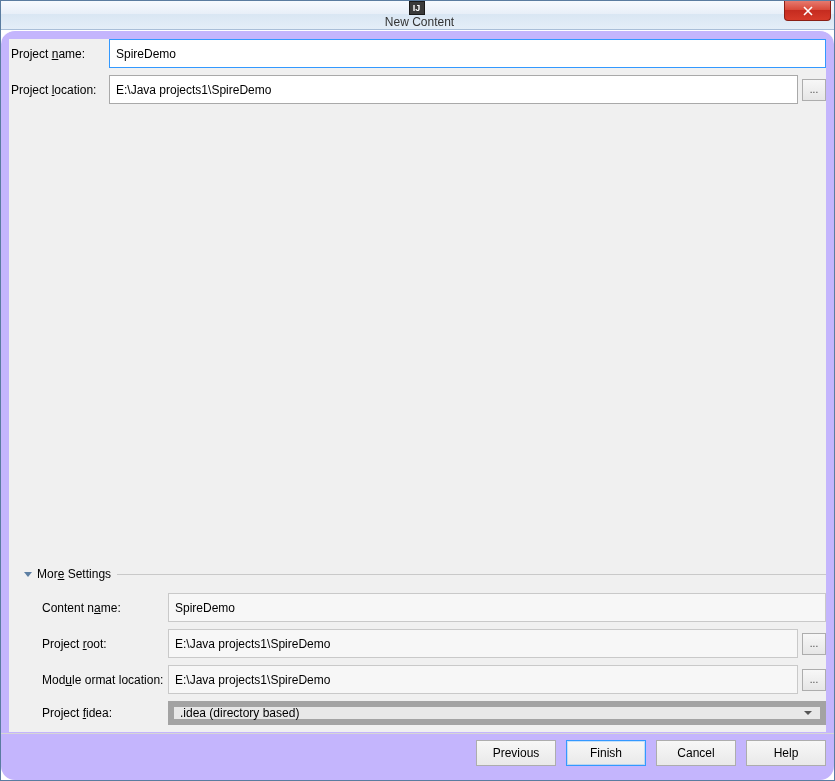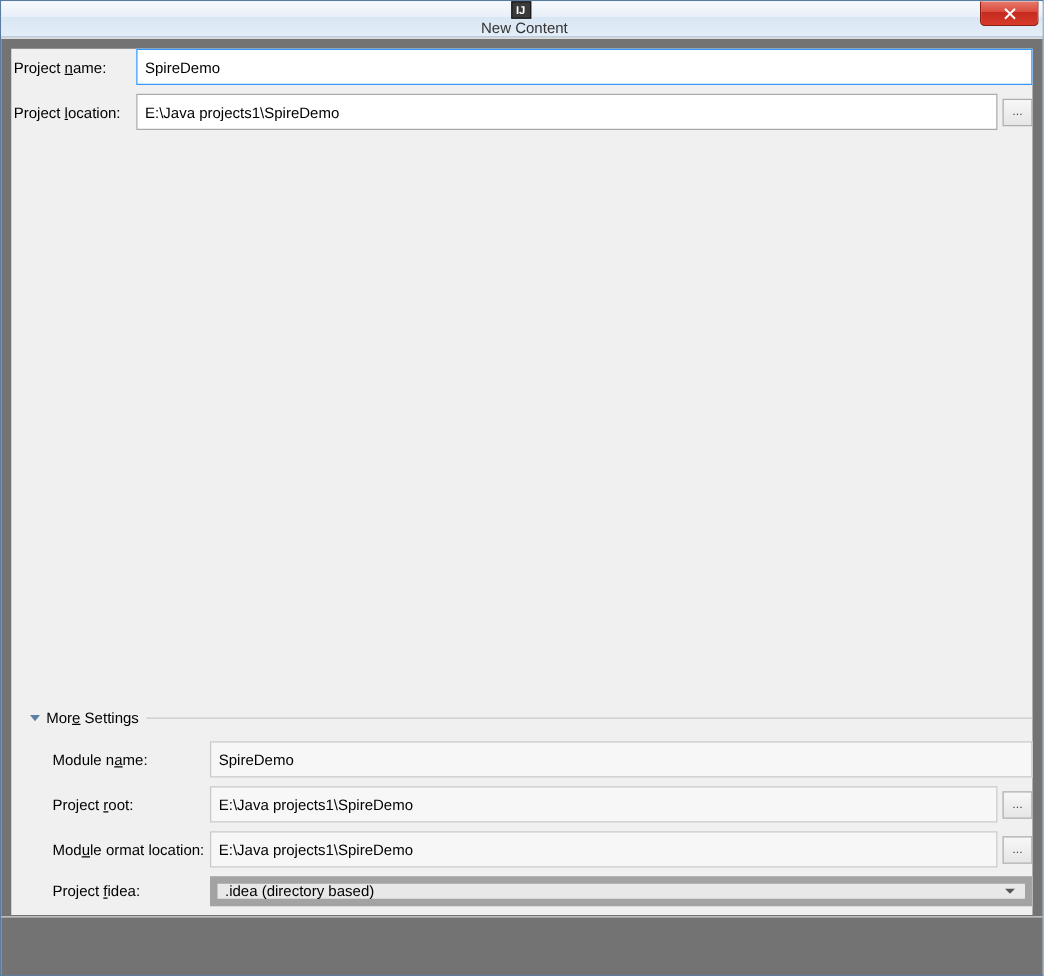--- a/index.html
+++ b/index.html
@@ -52,22 +52,23 @@
     border-top: none;
     border-radius: 0 0 4px 4px;
     display: flex; align-items: center; justify-content: center;
     cursor: default;
   }
   .close-btn svg { width: 12px; height: 10px; }
 
   .client {
     position: absolute;
     top: 29px; left: 0; right: 0; bottom: 0;
-    background: #737373;
+    background: #c4b5fd;
     border-top: 1px solid #fff;
+    border-radius: 14px;
   }
 
   .content {
     position: absolute;
     top: 8px; left: 8px; right: 8px; bottom: 48px;
     background: #f0f0f0;
   }
 
   .row { display: flex; align-items: center; margin-bottom: 7px; }
   .label {
@@ -213,21 +214,21 @@
           <span>
             <span>Mor</span><span class="u">e</span><span> Settings</span>
           </span>
           <div class="more-header-line"></div>
         </div>
 
         <div class="more-body">
 
           <div class="row">
             <div class="label">
-              <span>Module n</span><span class="u">a</span><span>me:</span>
+              <span>Content n</span><span class="u">a</span><span>me:</span>
             </div>
             <input class="input" style="background: rgb(247, 247, 247); border: 1px solid rgb(201, 201, 201);" type="text" value="SpireDemo">
           </div>
 
           <div class="row">
             <div class="label">
               <span>Project </span><span class="u">r</span><span>oot:</span>
             </div>
             <input class="input" style="background: rgb(247, 247, 247); border: 1px solid rgb(201, 201, 201);" type="text" value="E:\Java projects1\SpireDemo">
             <div class="browse-btn">...</div>
@@ -251,15 +252,21 @@
             </div>
           </div>
 
         </div>
       </div>
 
     </div>
 
     <div class="separator-line"></div>
 
+    <div class="button-bar">
+      <div class="btn">Previous</div>
+      <div class="btn primary">Finish</div>
+      <div class="btn">Cancel</div>
+      <div class="btn">Help</div>
+    </div>
   </div>
 
 </div>
 
 </body></html>

